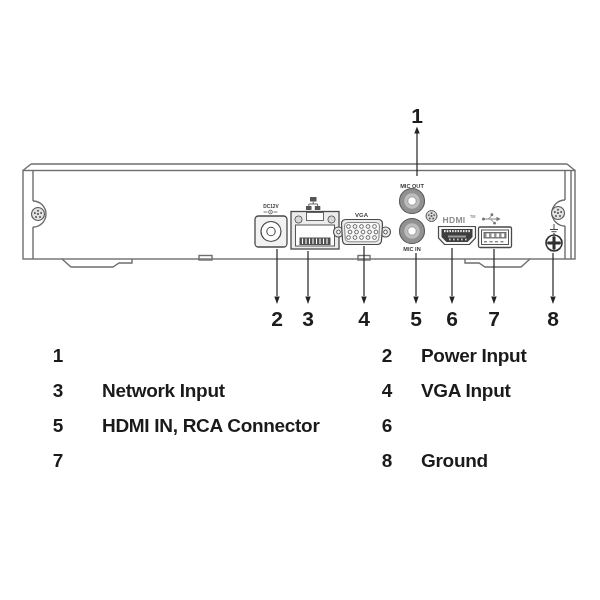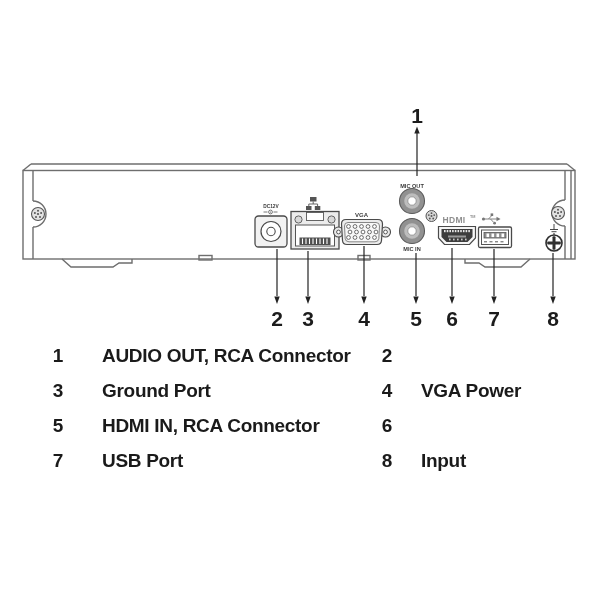--- a/index.html
+++ b/index.html
@@ -239,33 +239,32 @@
   <g>
     <path class="callout-line" d="M553,253 V296"></path>
     <polygon points="553,304 550.3,296.5 555.7,296.5" fill="#222"></polygon>
     <text class="callout-num" x="553" y="326" text-anchor="middle">8</text>
   </g>
 </svg>
 
 <div class="legend">
   <div class="legend-row row0">
     <span class="ln-left">1</span>
-    <span class="ll-left">AUDIO OUT, RCA Connector</span>
     <span class="ln-right">2</span>
+    <span class="ll-right">Power Input</span>
   </div>
   <div class="legend-row row1">
     <span class="ln-left">3</span>
-    <span class="ll-left">Ground Port</span>
+    <span class="ll-left">Network Input</span>
     <span class="ln-right">4</span>
-    <span class="ll-right">VGA Power</span>
+    <span class="ll-right">VGA Input</span>
   </div>
   <div class="legend-row row2">
     <span class="ln-left">5</span>
     <span class="ll-left">HDMI IN, RCA Connector</span>
     <span class="ln-right">6</span>
   </div>
   <div class="legend-row row3">
     <span class="ln-left">7</span>
-    <span class="ll-left">USB Port</span>
     <span class="ln-right">8</span>
-    <span class="ll-right">Input</span>
+    <span class="ll-right">Ground</span>
   </div>
 </div>
 
 </body></html>

